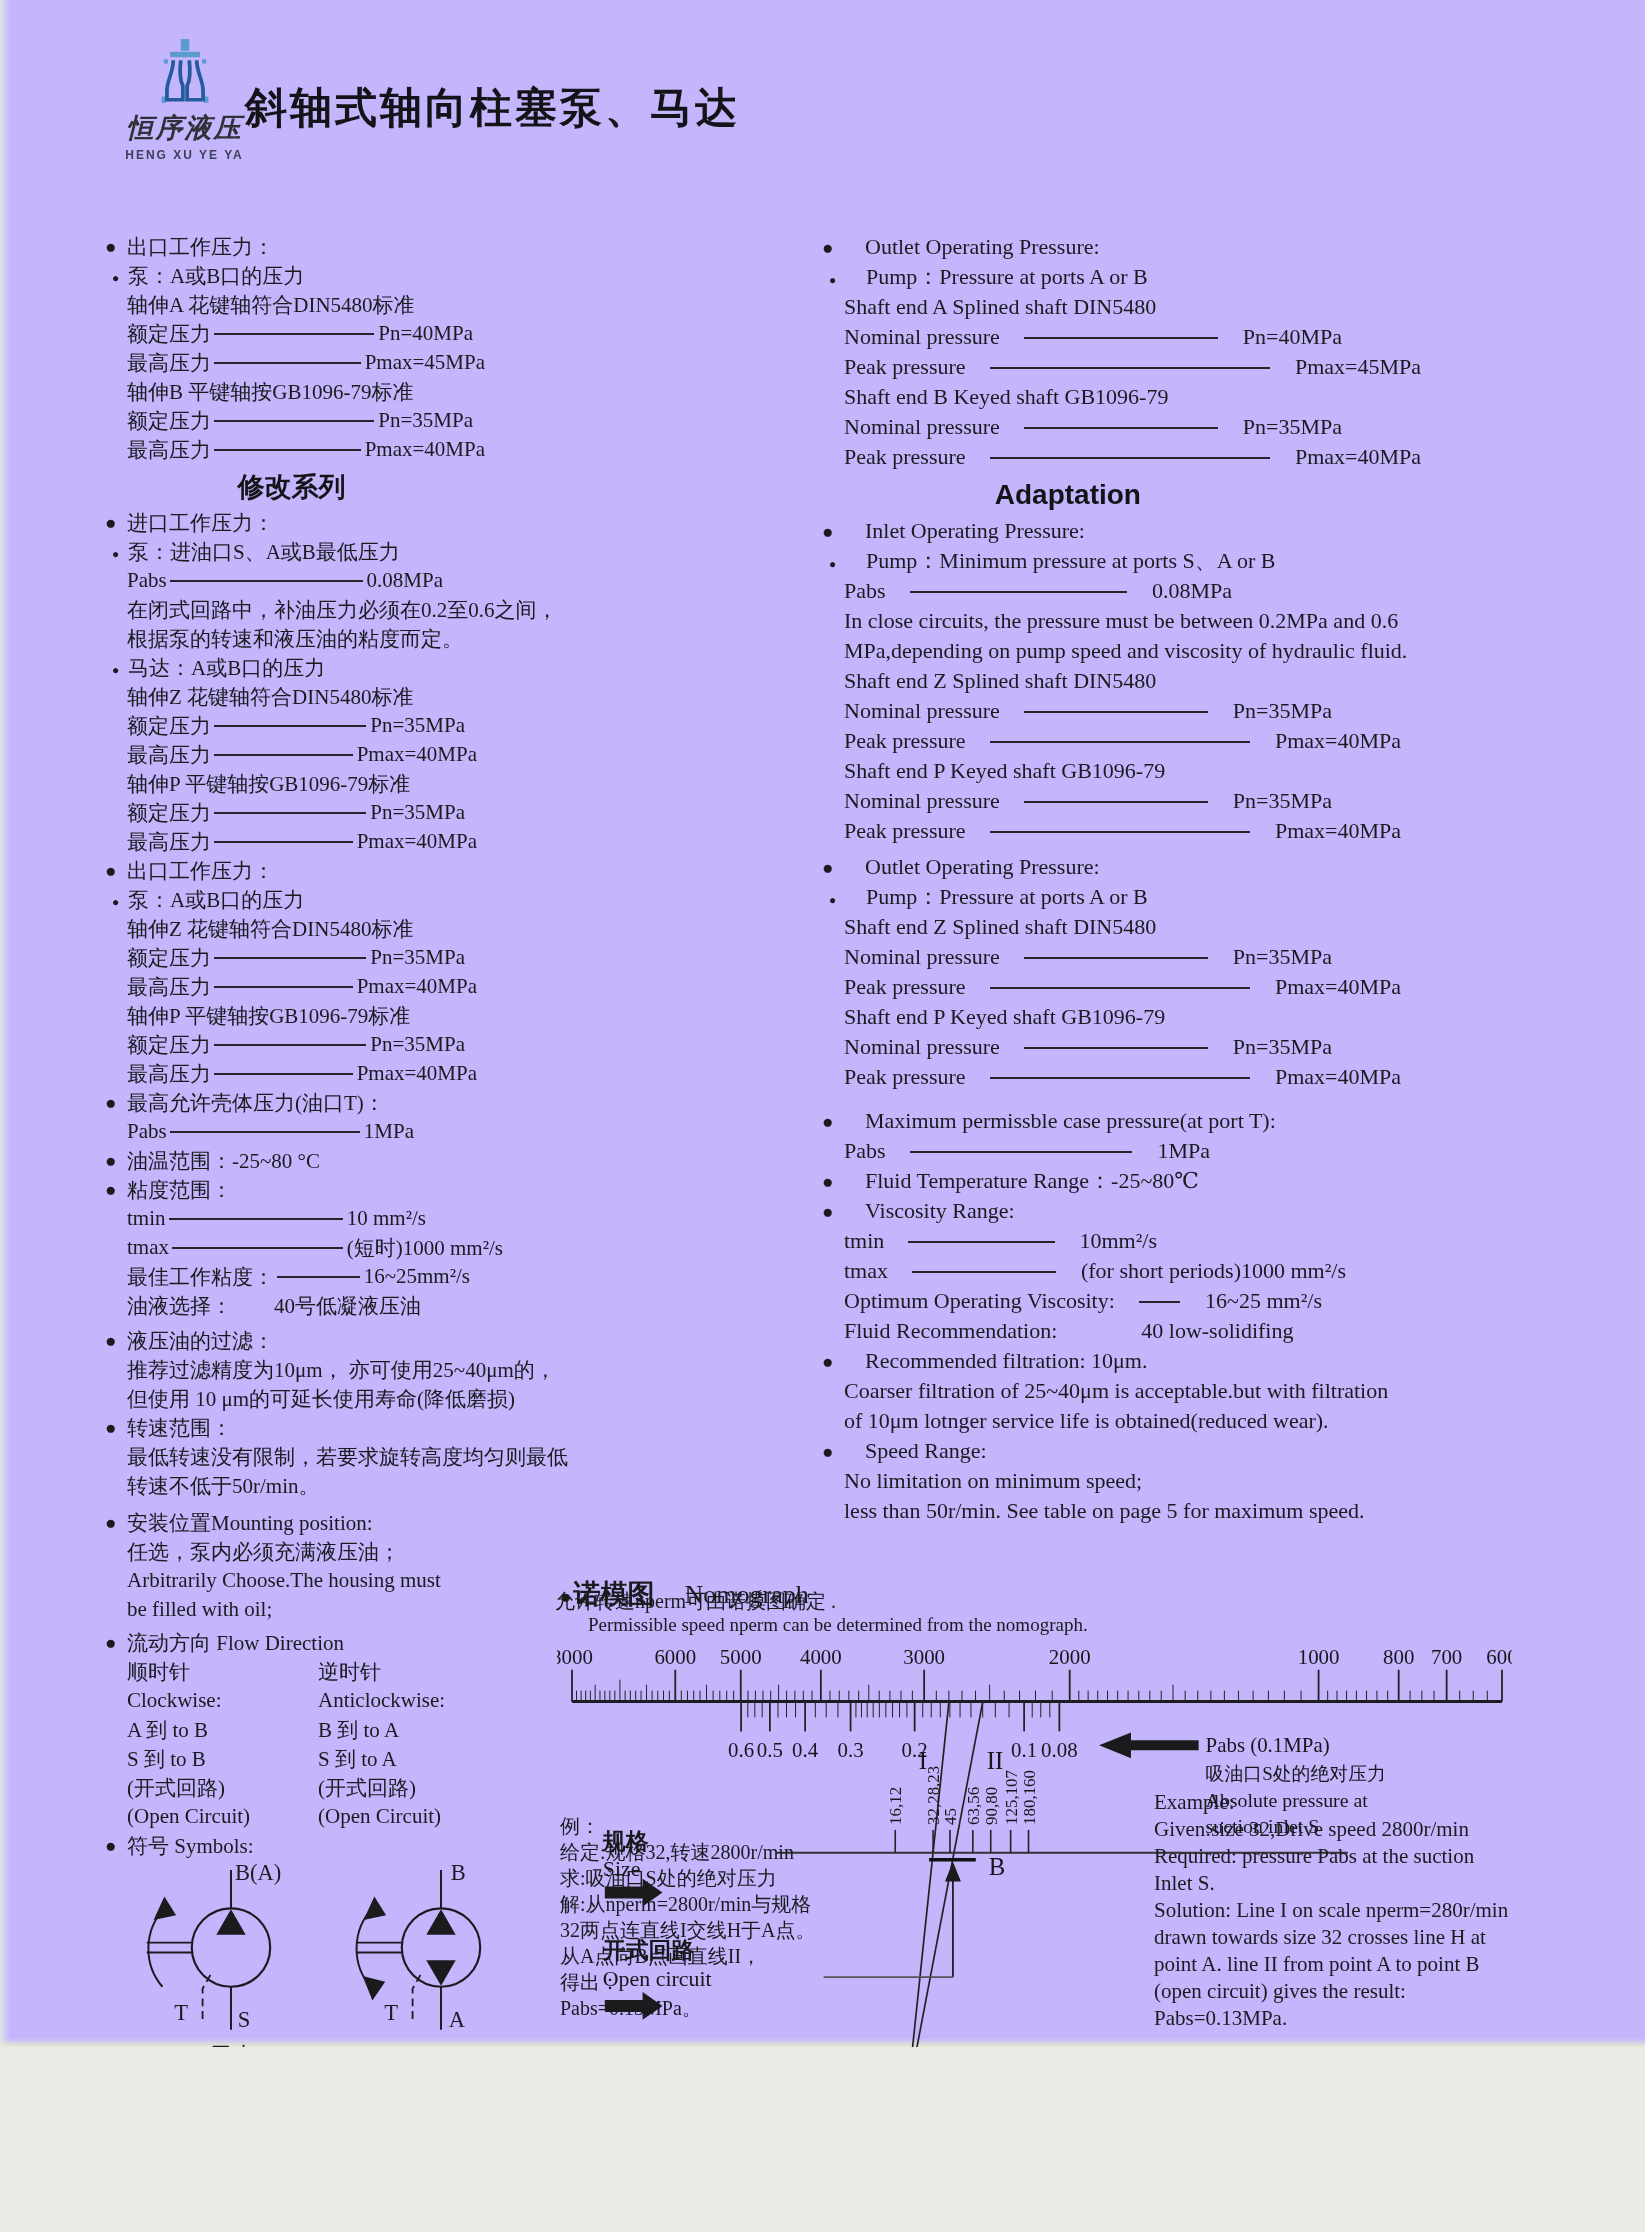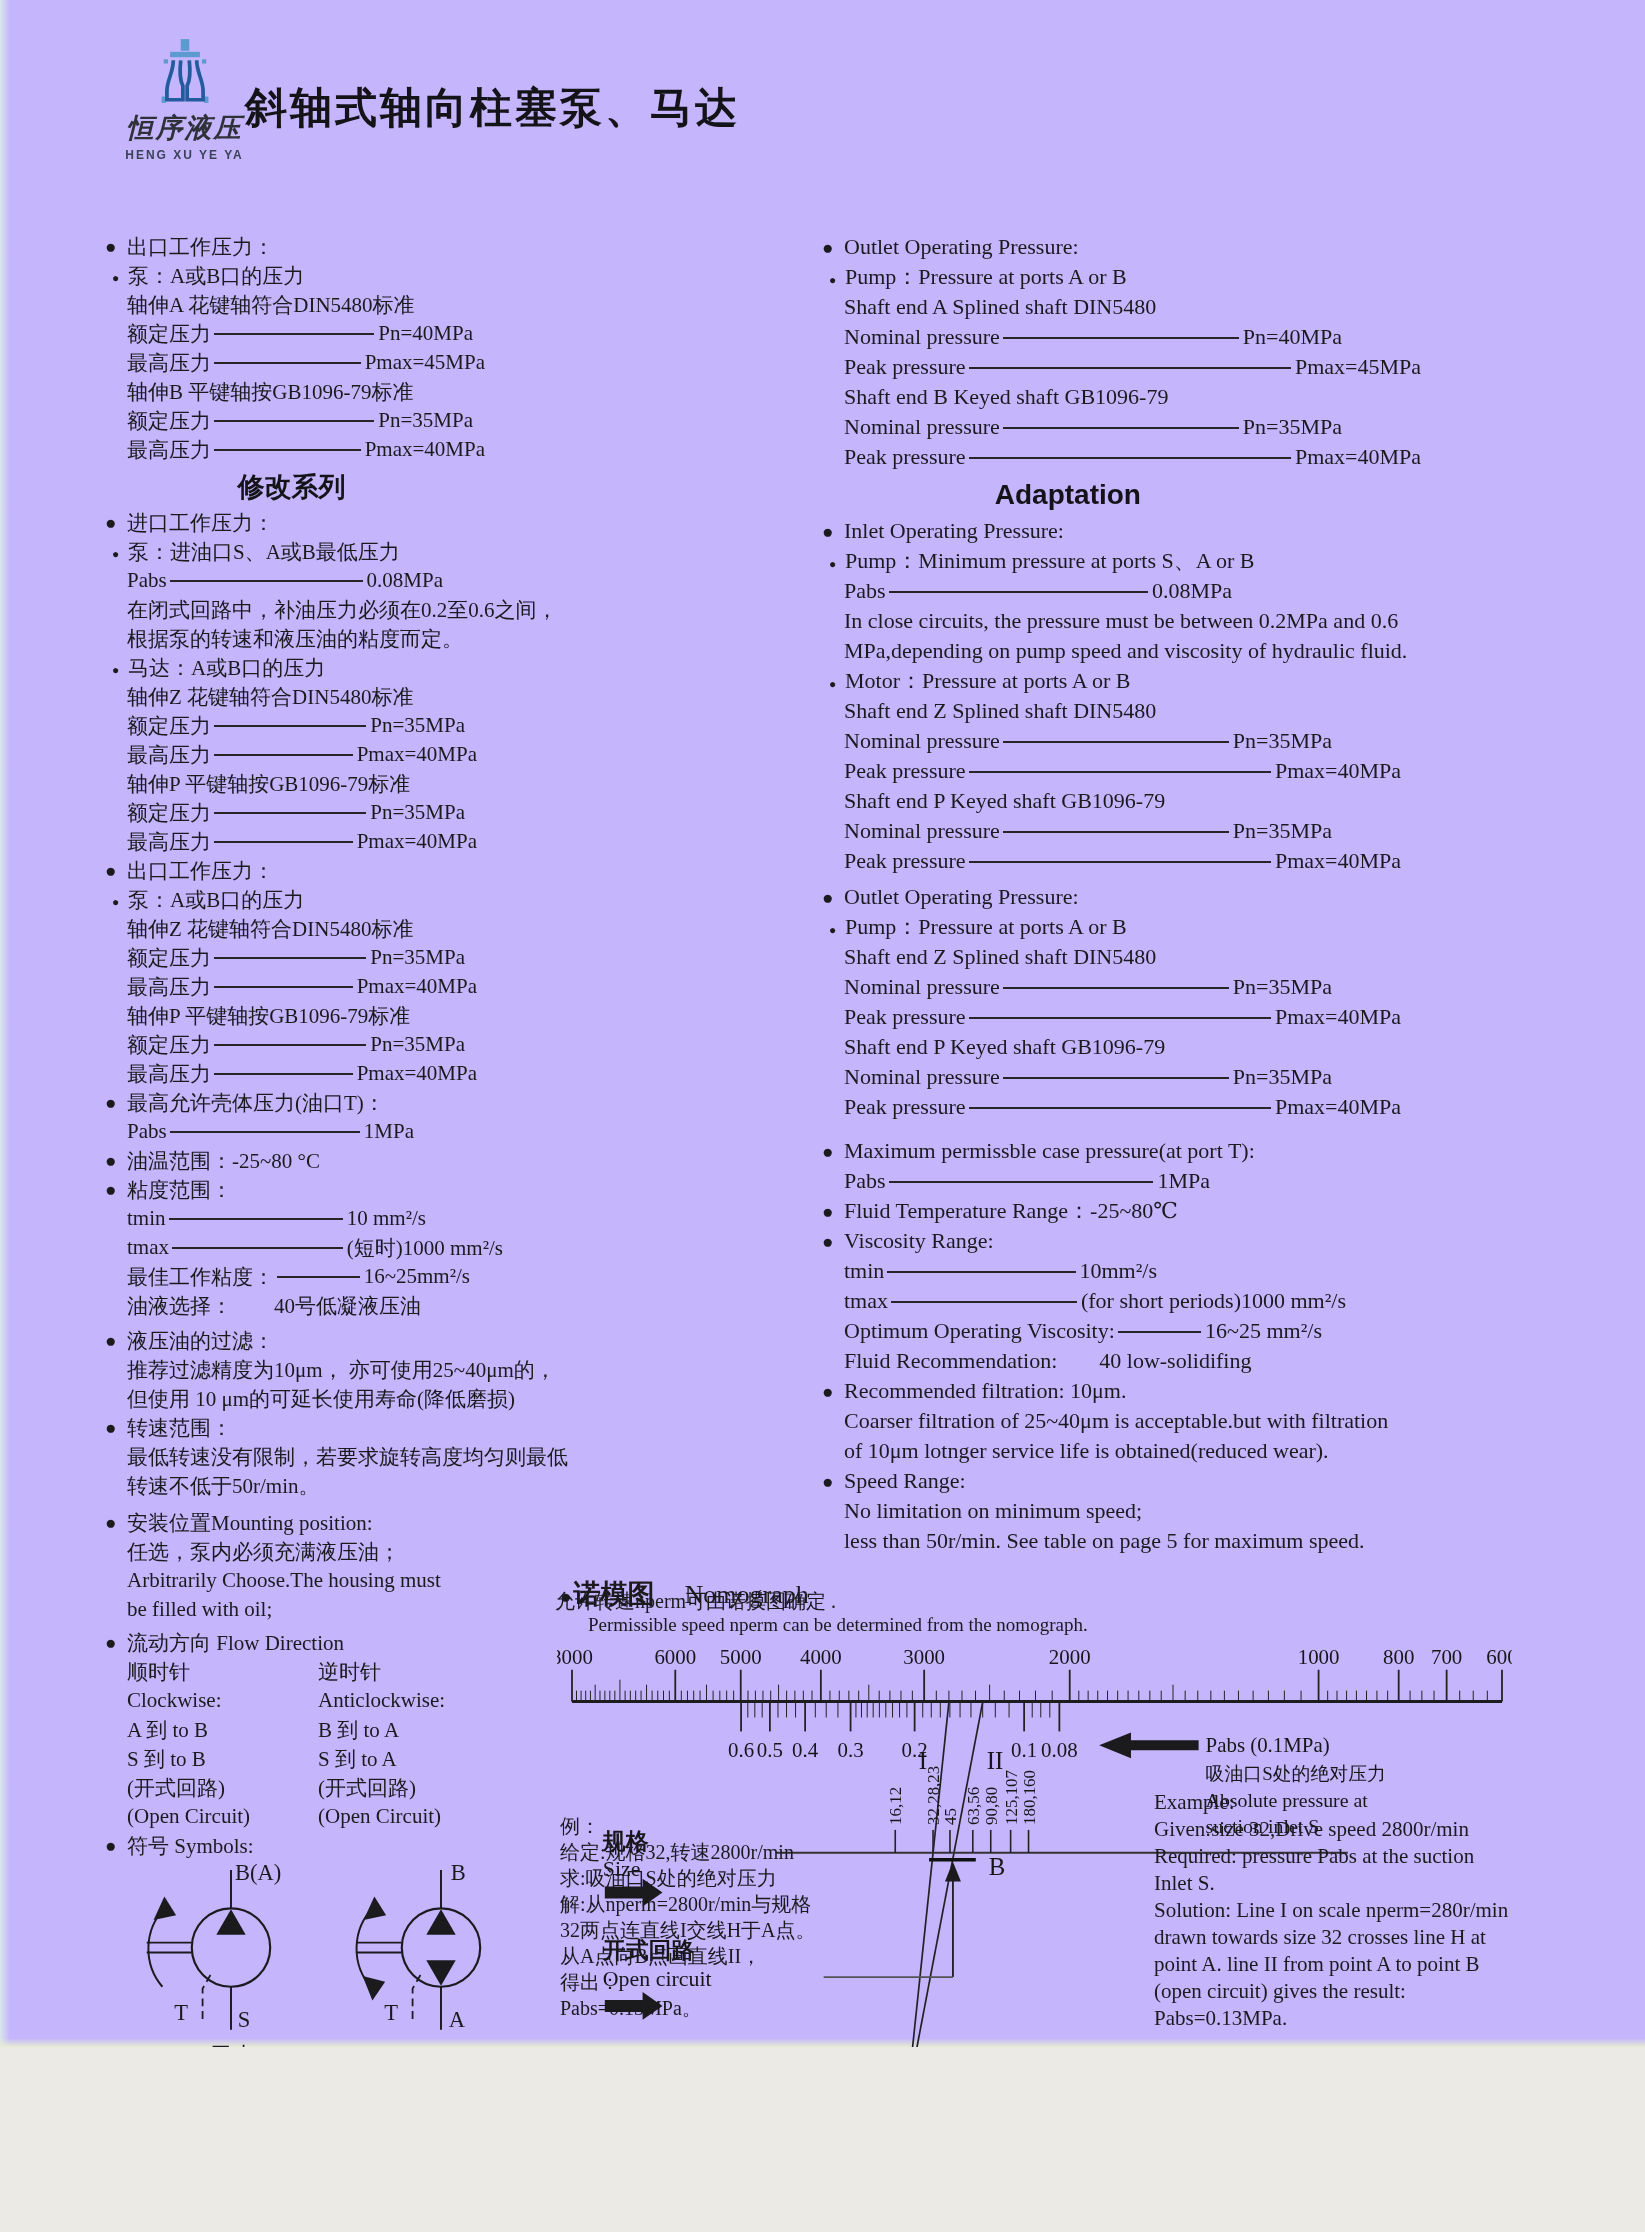--- a/index.html
+++ b/index.html
@@ -13,21 +13,21 @@
   .logo-cn{font-family:"Liberation Sans",sans-serif;font-weight:bold;font-style:italic;font-size:27px;color:#2f3138;letter-spacing:2px;margin-top:2px;}
   .logo-en{font-family:"Liberation Sans",sans-serif;font-size:12px;font-weight:bold;color:#3a4256;letter-spacing:2px;margin-top:2px;}
   .doc-title{position:absolute;left:245px;top:80px;font-family:"Liberation Sans",sans-serif;
              font-weight:bold;font-size:42px;color:#141418;letter-spacing:3px;}
 
   
   .col{position:absolute;top:232px;}
   .col-left{left:105px;width:434px;}
   .col-right{left:822px;width:647px;}
   .ln{display:flex;align-items:center;height:29px;font-size:21px;white-space:nowrap;}
-  .col-right .ln{height:30px;font-size:22px;}
+  .col-right .ln{height:30px;font-size:22px;gap:21px;}
   .ln .lab,.ln .val{flex:0 0 auto;}
   .ln .blt{flex:0 0 auto;width:22px;}
   .ln.bullet .blt::before{content:"●";font-size:19px;}
   .ln.sub{padding-left:7px;}
   .ln.sub .blt::before{content:"●";font-size:12px;}
   .ln.sub .blt{width:16px;}
   .ln.plain,.ln.dash,.ln.gap{padding-left:22px;}
   .rule{flex:1 1 30px;min-width:26px;height:0;border-top:2px solid #26262a;margin:1px 4px 0 3px;}
   .gapsp{flex:0 0 42px;}
   .sec-h{font-family:"Liberation Sans",sans-serif;font-weight:bold;font-size:27px;
@@ -417,24 +417,20 @@
         <div class="ln dash" style="max-width: 388px;">
           <span class="lab">Pabs </span>
           <span class="rule"></span>
           <span class="val"> 0.08MPa</span>
         </div>
         <div class="ln plain">
           <span class="lab">In close circuits, the pressure must be between 0.2MPa and 0.6</span>
         </div>
         <div class="ln plain">
           <span class="lab">MPa,depending on pump speed and viscosity of hydraulic fluid.</span>
-        </div>
-        <div class="ln sub">
-          <span class="blt"></span>
-          <span class="lab">Motor：Pressure  at  ports   A or B</span>
         </div>
         <div class="ln plain">
           <span class="lab">Shaft end Z   Splined shaft DIN5480</span>
         </div>
         <div class="ln dash" style="max-width: 488px;">
           <span class="lab">Nominal pressure</span>
           <span class="rule"></span>
           <span class="val"> Pn=35MPa</span>
         </div>
         <div class="ln dash" style="max-width: 557px;">

